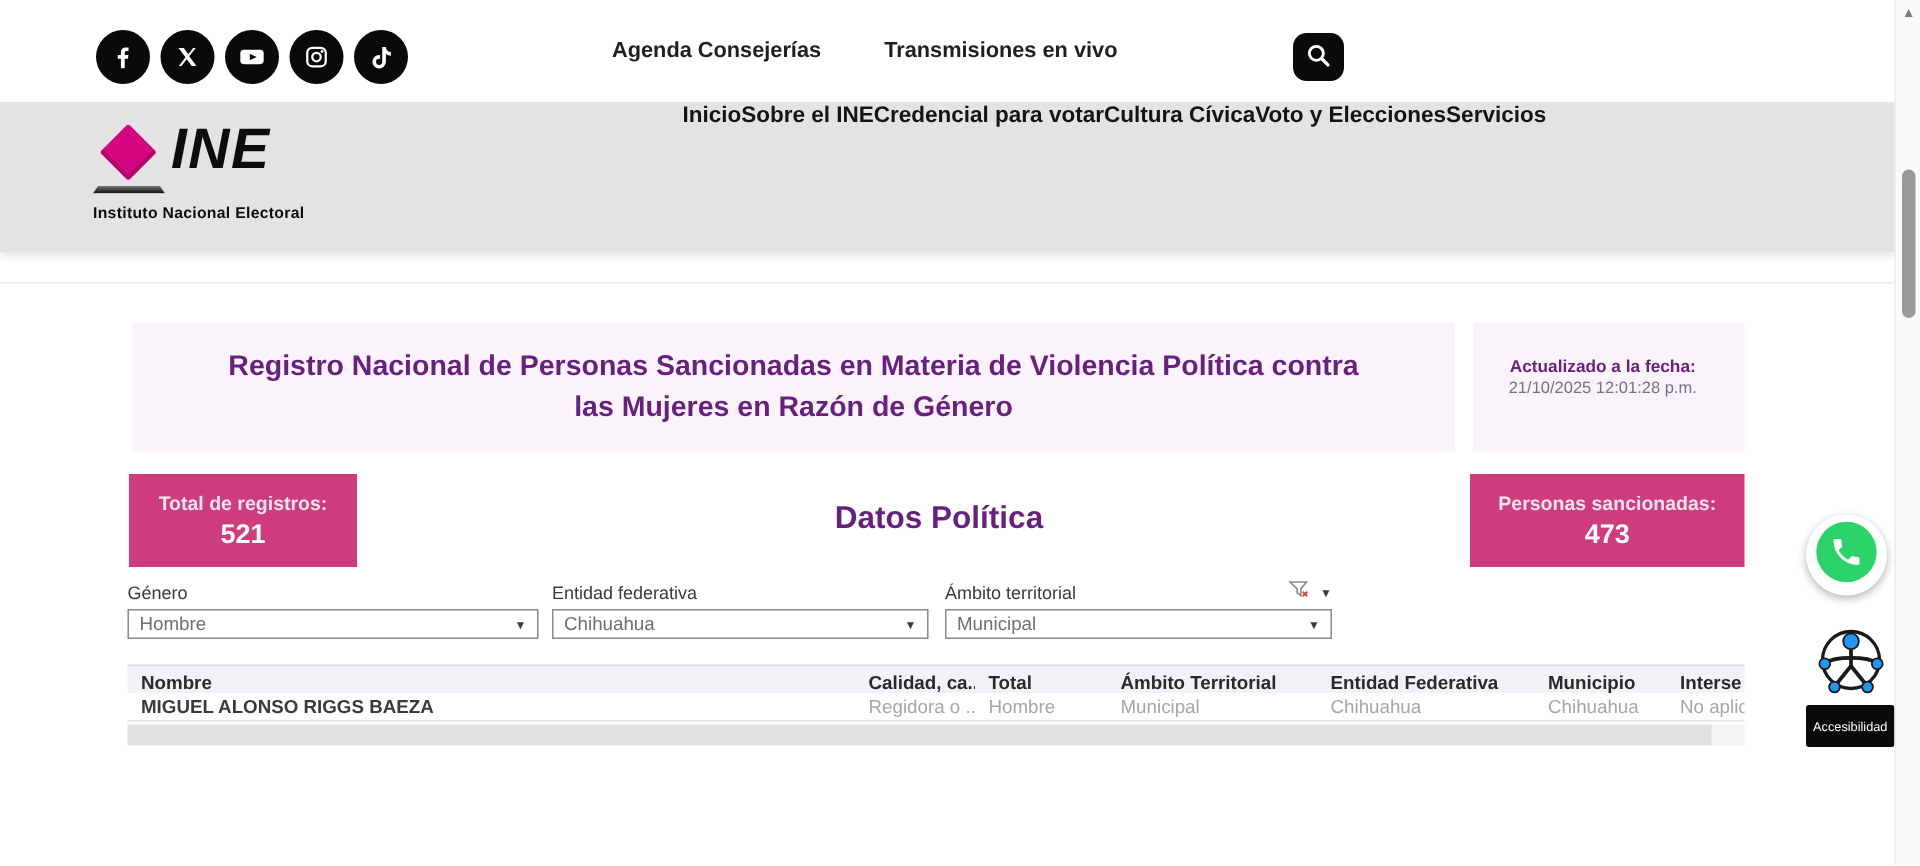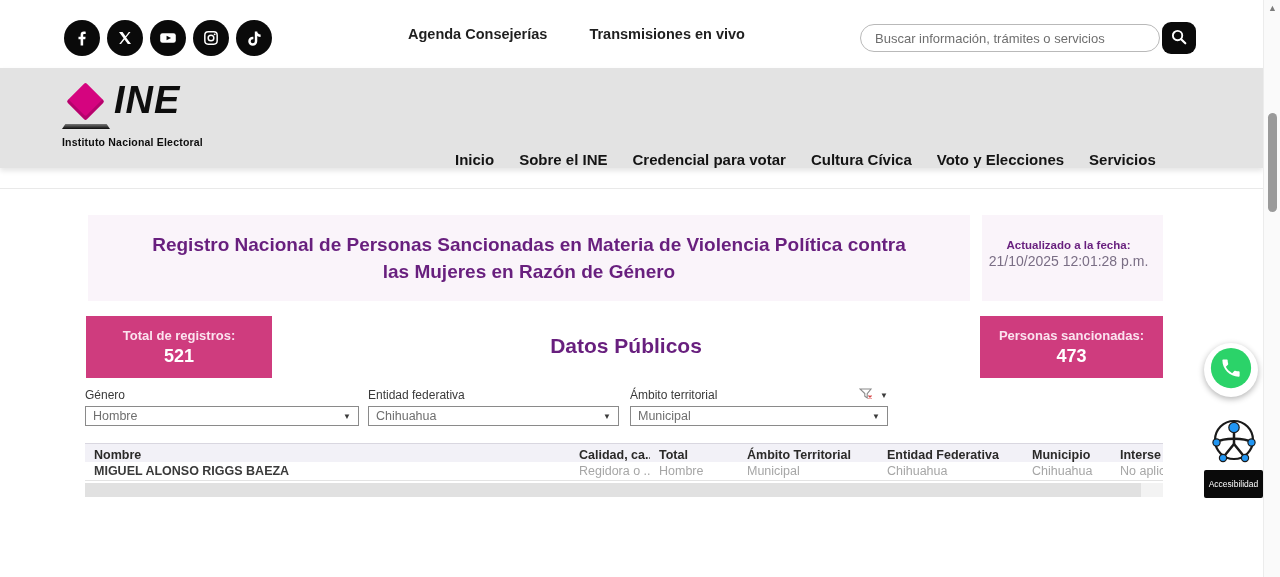--- a/index.html
+++ b/index.html
@@ -23,33 +23,33 @@
 
   
   .grayband{position:absolute;left:0;top:68px;width:1263px;height:100px;background:var(--header_gray,#e3e3e3);box-shadow:0 3px 5px rgba(0,0,0,.10);}
   .logo{position:absolute;left:62px;top:16px;cursor:pointer;}
   .logo-row{display:flex;align-items:flex-start;font-style:italic;}
   .diamond-wrap{position:relative;width:48px;height:46px;}
   .diamond{position:absolute;left:10px;top:4px;width:27px;height:27px;background:var(--brand_pink,#d5047f);transform:rotate(45deg);border-radius:2px;box-shadow:inset -3px -3px 0 rgba(0,0,0,.15);}
   .slot{position:absolute;left:0;bottom:1px;width:48px;height:5px;background:linear-gradient(to bottom,#777,#0a0a0a);clip-path:polygon(7% 0,93% 0,100% 100%,0 100%);}
   .ine-word{font-size:38px;font-weight:900;letter-spacing:1px;color:#0d0d0d;line-height:.85;margin-left:4px;}
   .logo-sub{font-size:10.5px;font-weight:700;color:#0d0d0d;margin-top:6px;letter-spacing:.2px;}
-  .mainnav{position:absolute;left:455px;top:0;height:100px;display:flex;align-items:flex-end;gap:25px;}
+  .mainnav{position:absolute;left:455px;top:0;height:100px;display:flex;align-items:flex-start;}
   .navitem{font-size:15px;font-weight:700;color:#141414;cursor:pointer;white-space:nowrap;}
   .hairline{position:absolute;left:0;top:188px;width:1263px;height:1px;background:#e9e9e9;}
 
   
   .titlebox{position:absolute;left:88px;top:215px;width:882px;height:86px;background:var(--light_pink_bg,#faf4fa);display:flex;align-items:center;justify-content:center;}
   .pagetitle{font-size:19px;font-weight:700;color:var(--purple,#681f7e);text-align:center;line-height:27px;padding:0 60px;}
   .datebox{position:absolute;left:982px;top:215px;width:181px;height:86px;background:var(--light_pink_bg,#faf4fa);text-align:center;padding:24px 8px 0 0;}
   .datelabel{font-size:11.5px;font-weight:700;color:var(--purple,#681f7e);}
-  .datevalue{font-size:14px;color:#7a6e85;margin-top:2px;}
+  .datevalue{font-size:11px;color:#7a6e85;margin-top:2px;}
 
   .statbox{position:absolute;top:316px;height:62px;background:var(--stat_pink,#cf3c7e);color:#fff;display:flex;flex-direction:column;align-items:center;justify-content:center;}
-  .statbox.left{left:86px;width:186px;}
+  .statbox.left{left:86px;width:152px;}
   .statbox.right{left:980px;width:183px;}
   .statlabel{font-size:13px;font-weight:700;color:#fbe3ef;}
   .statvalue{font-size:18px;font-weight:800;margin-top:3px;}
   .sectiontitle{position:absolute;left:272px;top:334px;width:708px;text-align:center;font-size:21px;font-weight:800;color:var(--purple,#681f7e);}
 
   
   .filter{position:absolute;top:388px;}
   .filter.f1{left:85px;width:274px;}
   .filter.f2{left:368px;width:251px;}
   .filter.f3{left:630px;width:258px;}
@@ -118,21 +118,20 @@
         <svg width="19" height="19" viewBox="0 0 24 24">
             <path fill="#fff" d="M16.6 5.82A4.3 4.3 0 0 1 15.5 3h-3.1v12.4a2.6 2.6 0 1 1-2.6-2.6c.27 0 .53.04.78.12V9.75a5.8 5.8 0 0 0-.78-.05 5.7 5.7 0 1 0 5.7 5.7V8.9a7.3 7.3 0 0 0 4.2 1.32V7.1a4.3 4.3 0 0 1-3.1-1.28z"></path>
           </svg>
       </a>
     </div>
     <div class="toplinks">
       <span class="toplink">Agenda Consejerías</span>
       <span class="toplink">Transmisiones en vivo</span>
     </div>
     <div class="searchwrap">
-      <input class="searchinput" type="text" placeholder="Buscar información, trámites o servicios" style="">
       <button class="searchbtn">
         <span>
           <svg width="18" height="18" viewBox="0 0 20 20" fill="none">
               <circle cx="8.4" cy="8.4" r="5.2" stroke="#fff" stroke-width="2.1"></circle>
               <line x1="12.4" y1="12.4" x2="17" y2="17" stroke="#fff" stroke-width="2.4" stroke-linecap="round"></line>
             </svg>
         </span>
       </button>
     </div>
   </div>
@@ -164,21 +163,21 @@
   </div>
   <div class="datebox">
     <div class="datelabel">Actualizado a la fecha:</div>
     <div class="datevalue">21/10/2025 12:01:28 p.m.</div>
   </div>
 
   <div class="statbox left">
     <div class="statlabel">Total de registros:</div>
     <div class="statvalue">521</div>
   </div>
-  <div class="sectiontitle">Datos Públicos</div>
+  <div class="sectiontitle">Datos Política</div>
   <div class="statbox right">
     <div class="statlabel">Personas sancionadas:</div>
     <div class="statvalue">473</div>
   </div>
 
   <div class="filter f1">
     <div class="filterlabelrow">
       <span class="filterlabel">Género</span>
     </div>
     <div class="dropbox">

